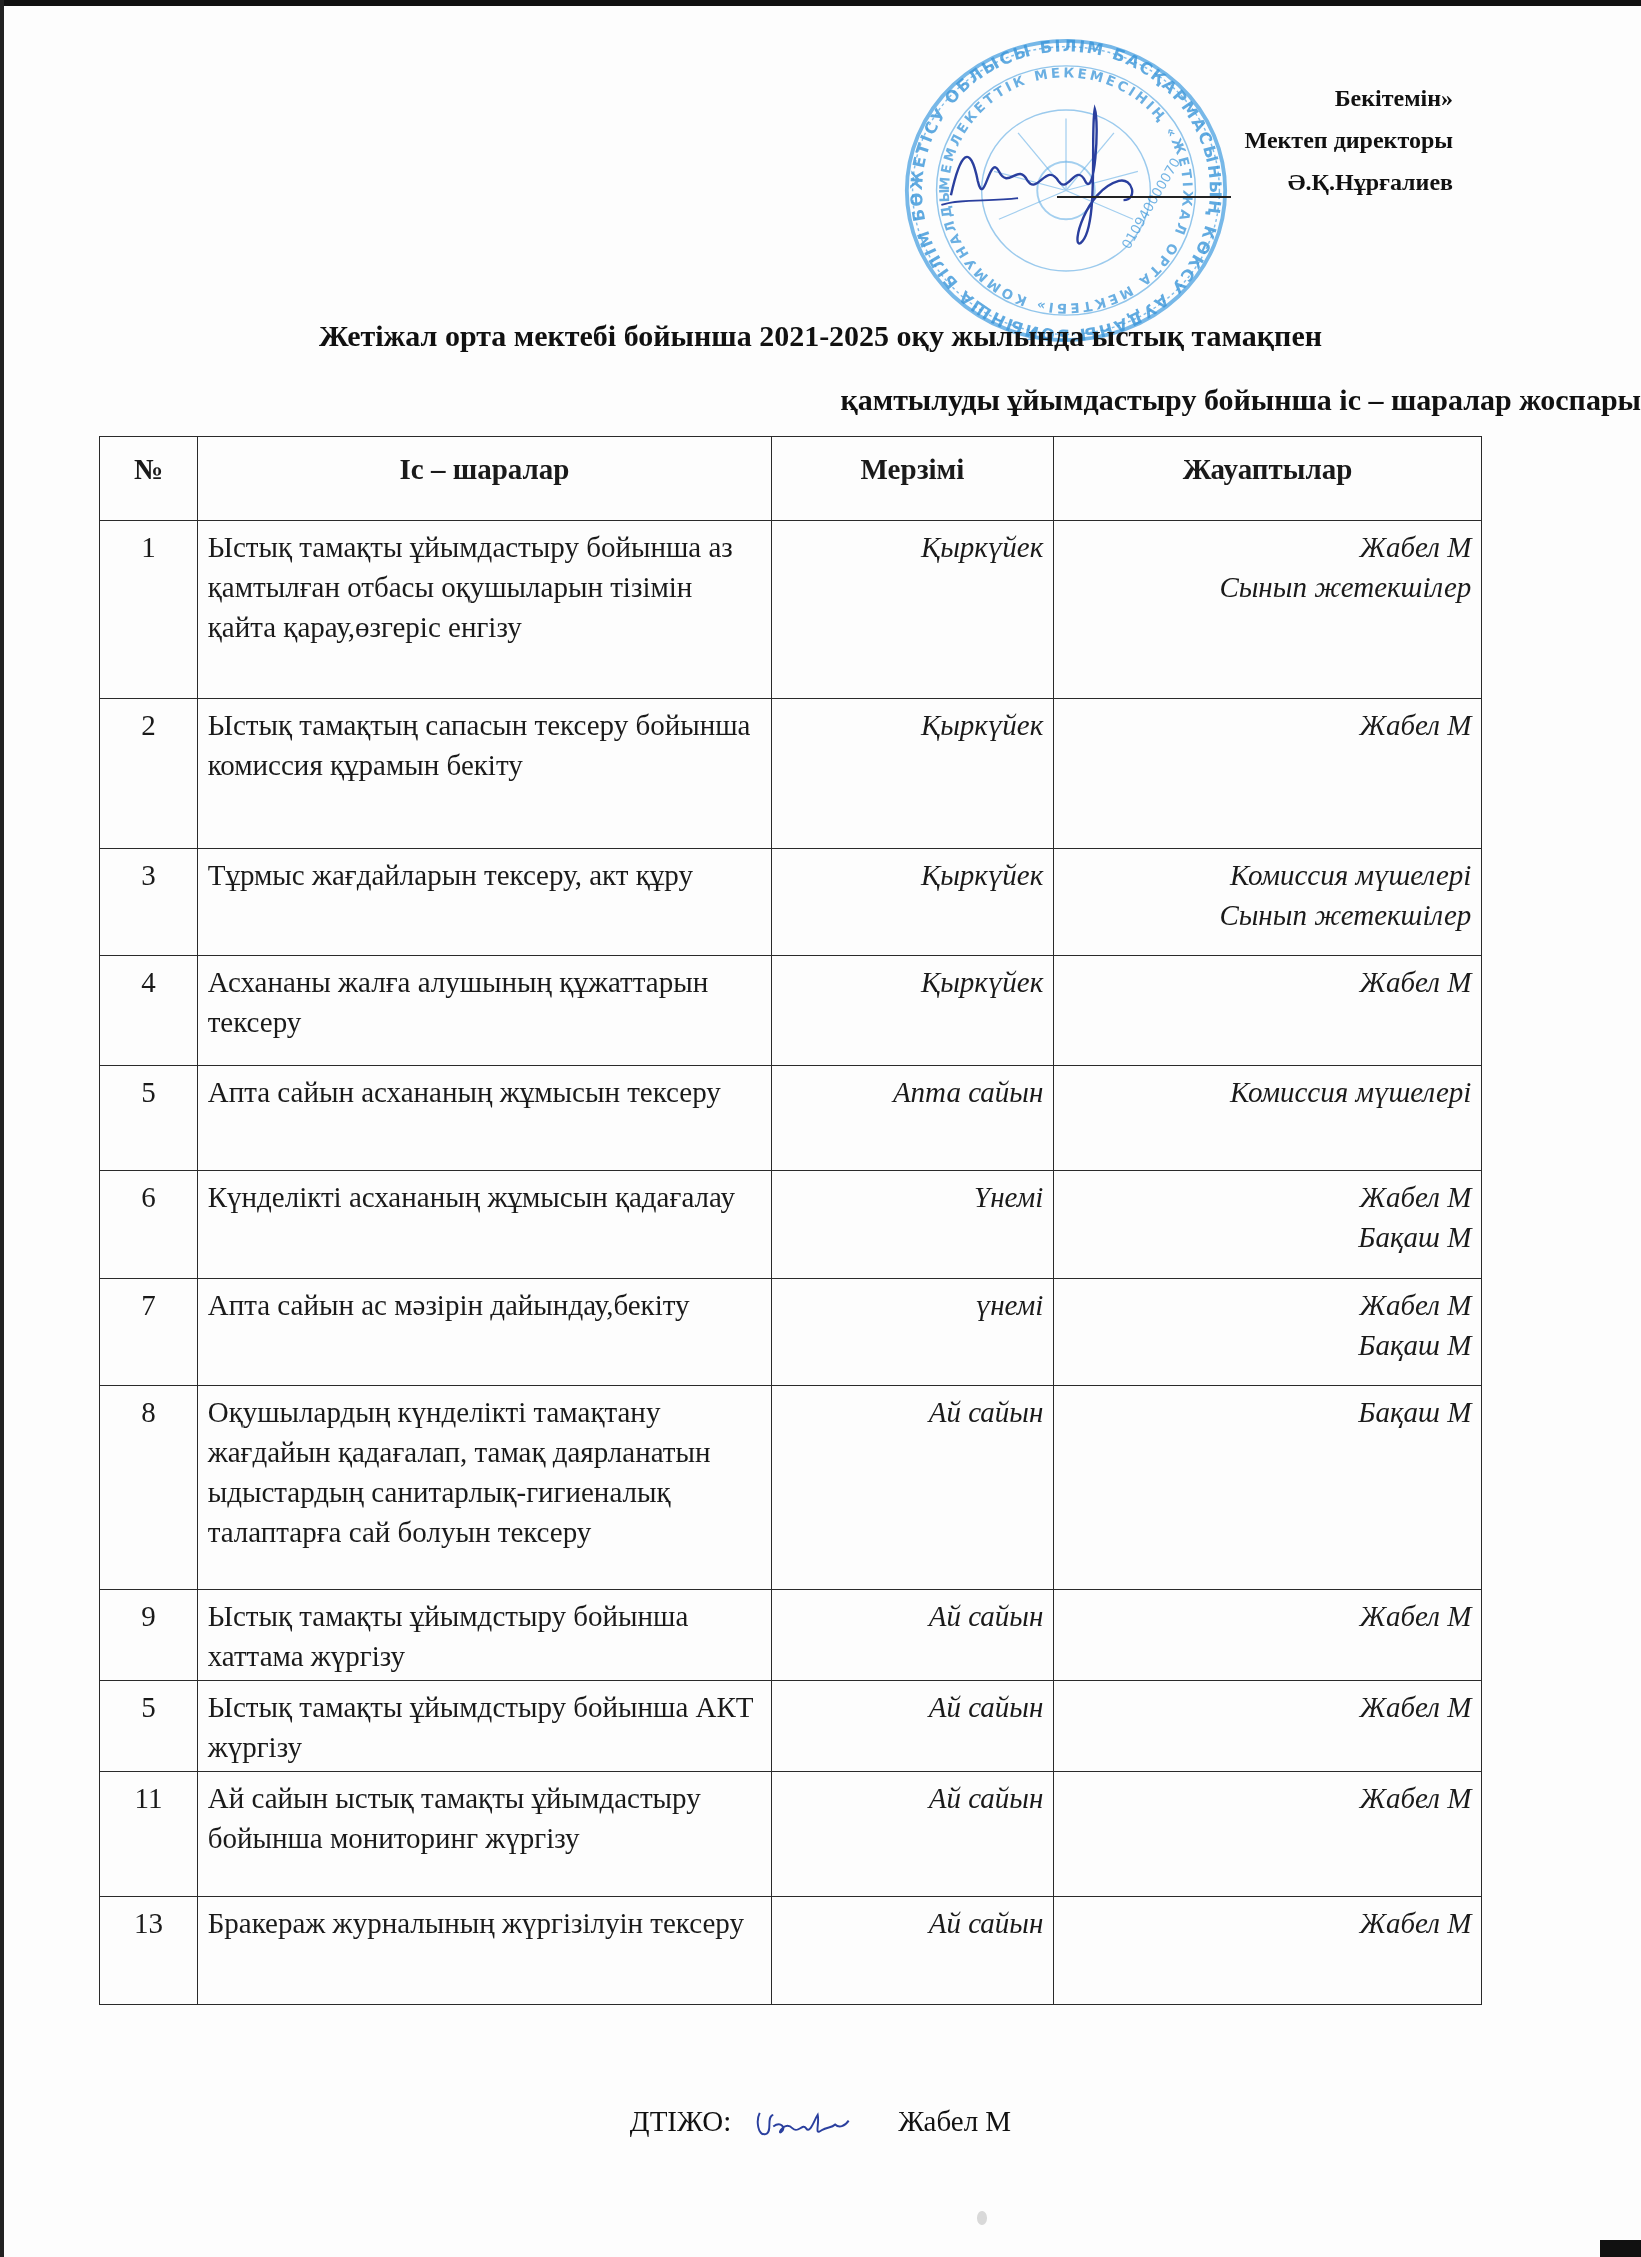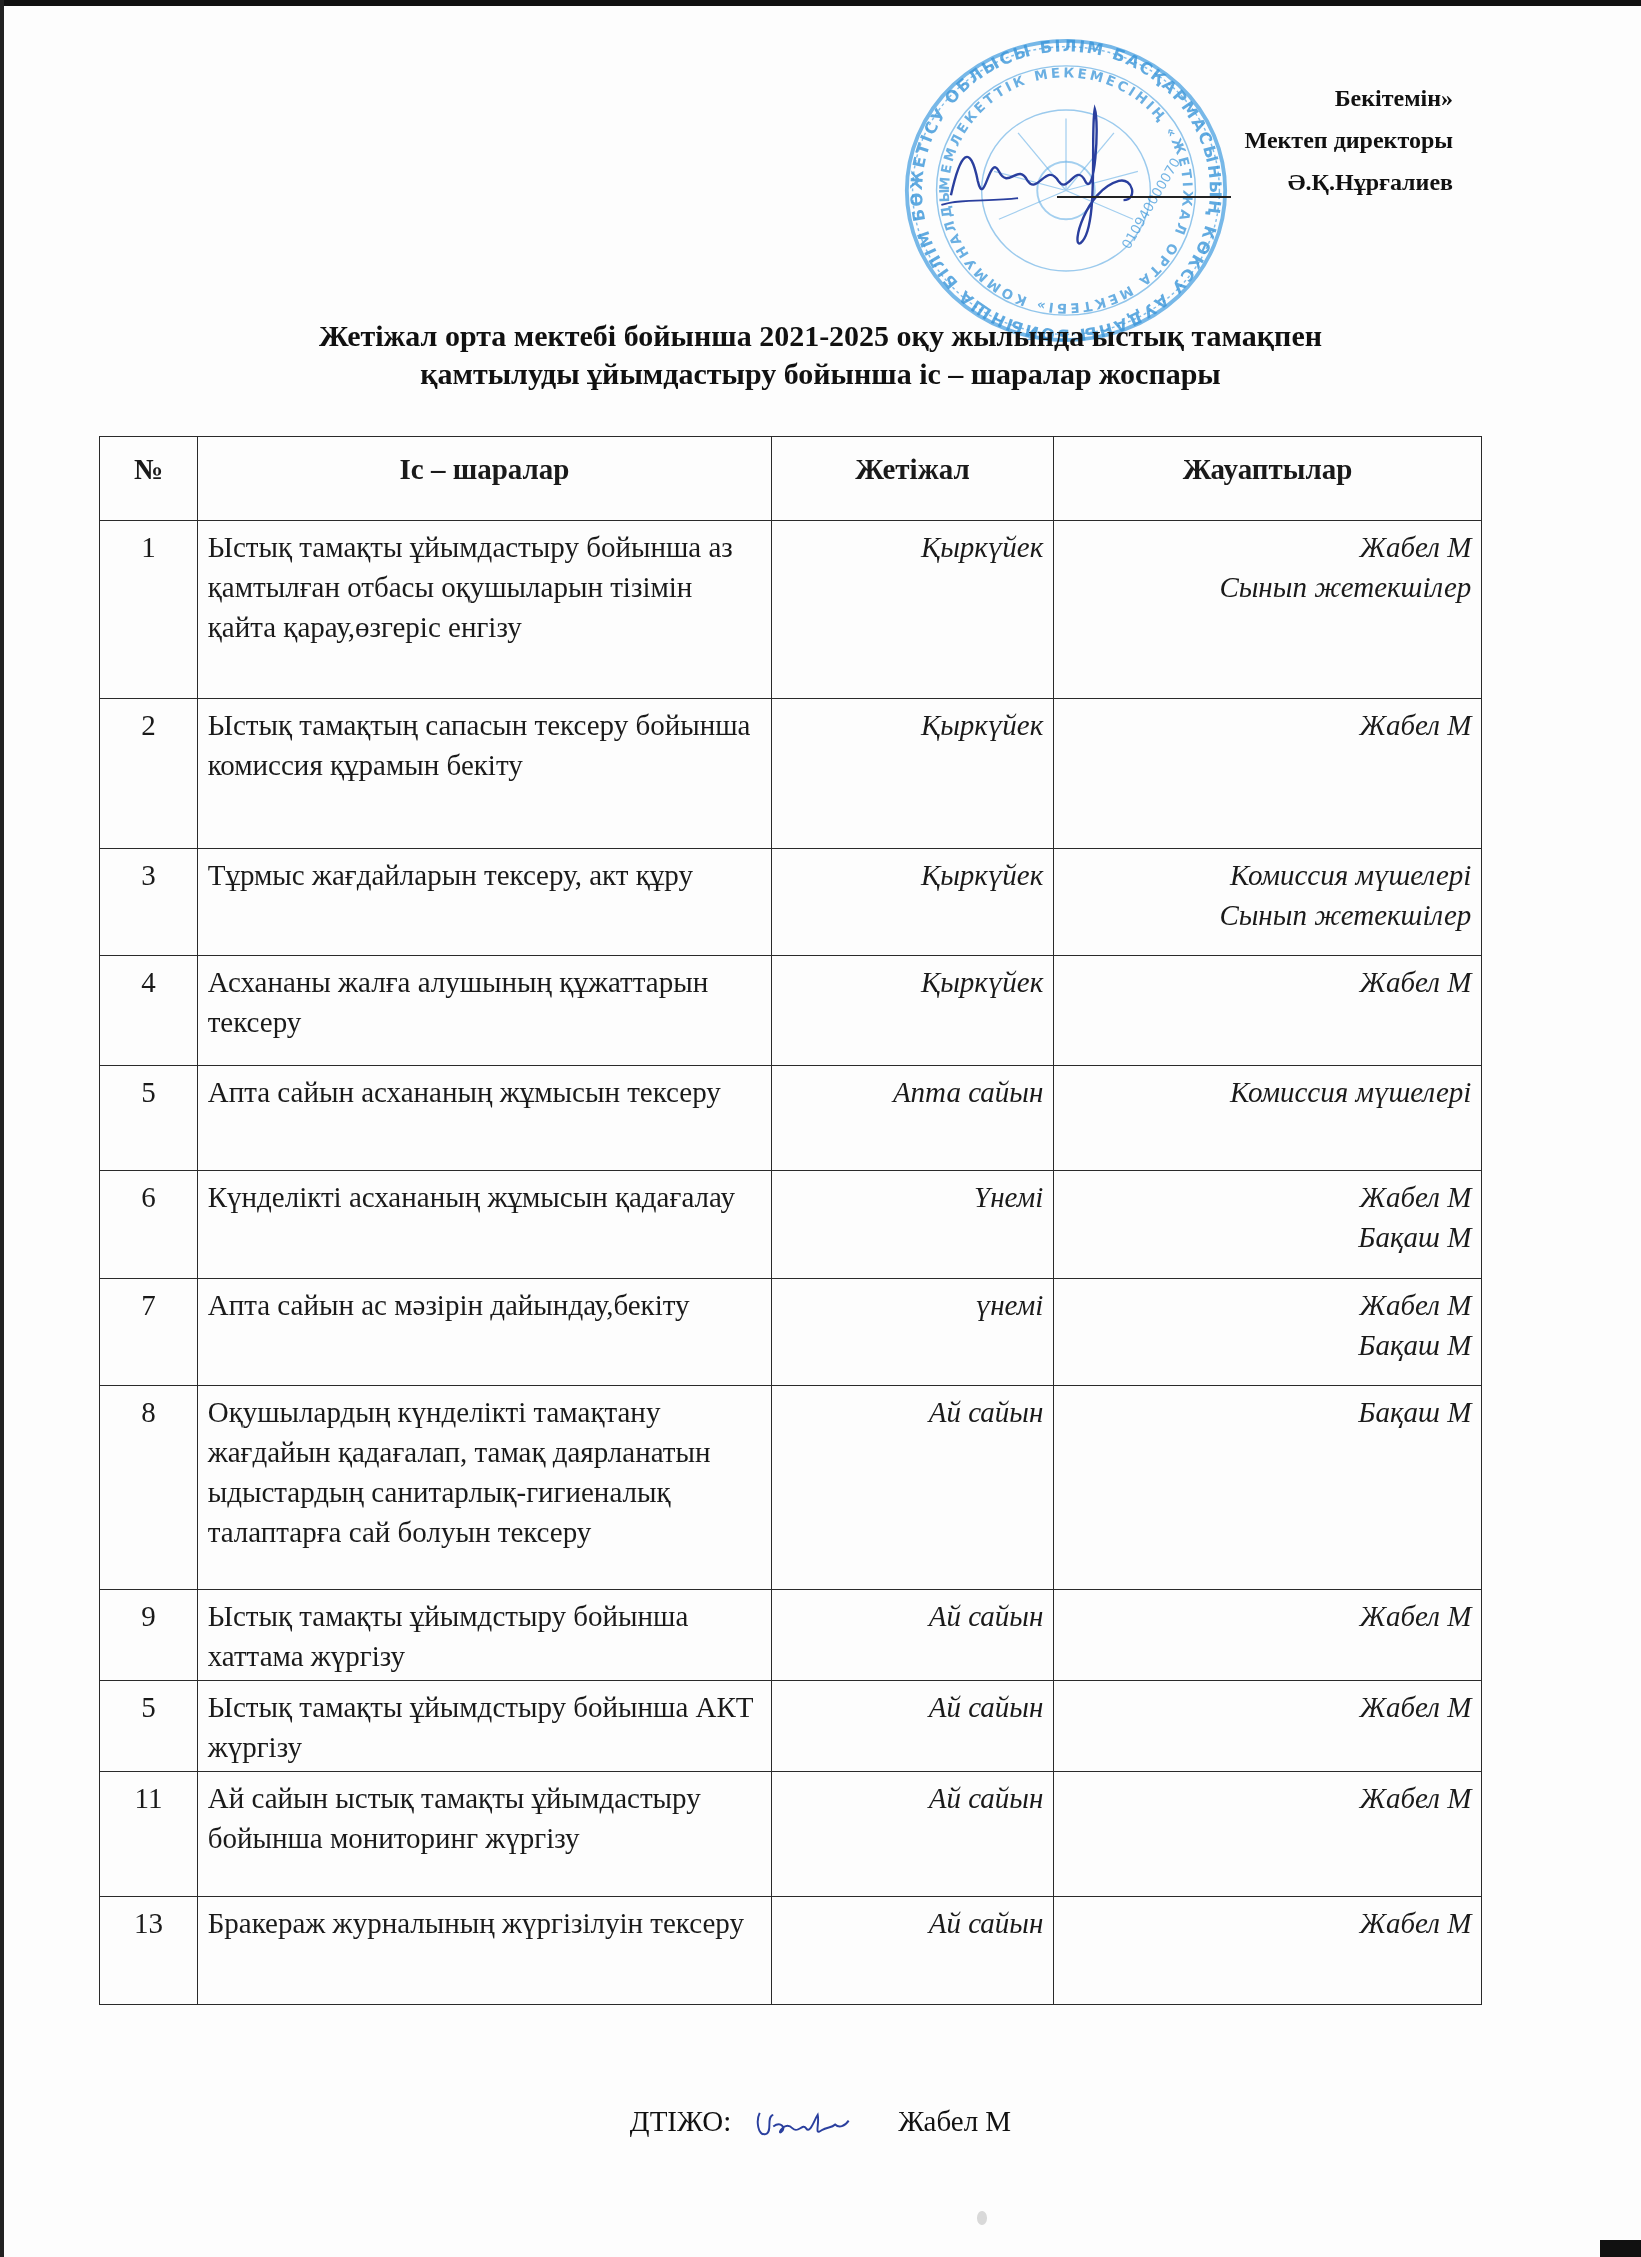--- a/index.html
+++ b/index.html
@@ -14,21 +14,21 @@
   .approve { position:absolute; right:188px; top:77px; text-align:right; font-weight:bold; font-size:24px; line-height:42px; color:#111; }
   .approve div { white-space:nowrap; }
 
   .stamp { position:absolute; left:903px; top:37px; width:326px; height:307px; pointer-events:none; }
   .stamp svg { width:100%; height:100%; }
 
   .sig-line { position:absolute; left:1057px; top:196px; width:174px; height:1.9px; background:#222; }
 
   .title { position:absolute; left:0; width:1641px; text-align:center; font-weight:bold; font-size:30px; color:#111; }
   .title.l1 { top:319px; }
-  .title.l2 { top:357px; }
+  .title.l2 { top:383px;text-align:right; }
 
   table.plan {
     position:absolute; left:99px; top:436px; width:1383px; border-collapse:collapse; table-layout:fixed;
     font-size:29px; line-height:40px;
   }
   table.plan td, table.plan th { border:1.9px solid #2a2a2a; vertical-align:top; padding:5.8px 9.7px 3.9px 9.7px; }
   table.plan th { font-weight:bold; text-align:center; height:68px; padding-top:11.6px; }
   col.c-num { width:98px; } col.c-act { width:574px; } col.c-term { width:282px; } col.c-resp { width:428px; }
   td.num { text-align:center; padding-left:0; padding-right:0; }
   td.term, td.resp { text-align:right;font-style:italic; }
@@ -94,21 +94,21 @@
   <colgroup>
       <col class="c-num">
       <col class="c-act">
       <col class="c-term">
       <col class="c-resp">
     </colgroup>
   <thead>
     <tr>
       <th>№</th>
       <th>Іс – шаралар</th>
-      <th>Жетіжал</th>
+      <th>Мерзімі</th>
       <th>Жауаптылар</th>
     </tr>
   </thead>
   <tbody>
     <tr style="height:178px">
       <td class="num">1</td>
       <td>Ыстық тамақты ұйымдастыру бойынша аз қамтылған отбасы оқушыларын тізімін қайта қарау,өзгеріс енгізу</td>
       <td class="term">Қыркүйек</td>
       <td class="resp">
           <span>Жабел М</span>

